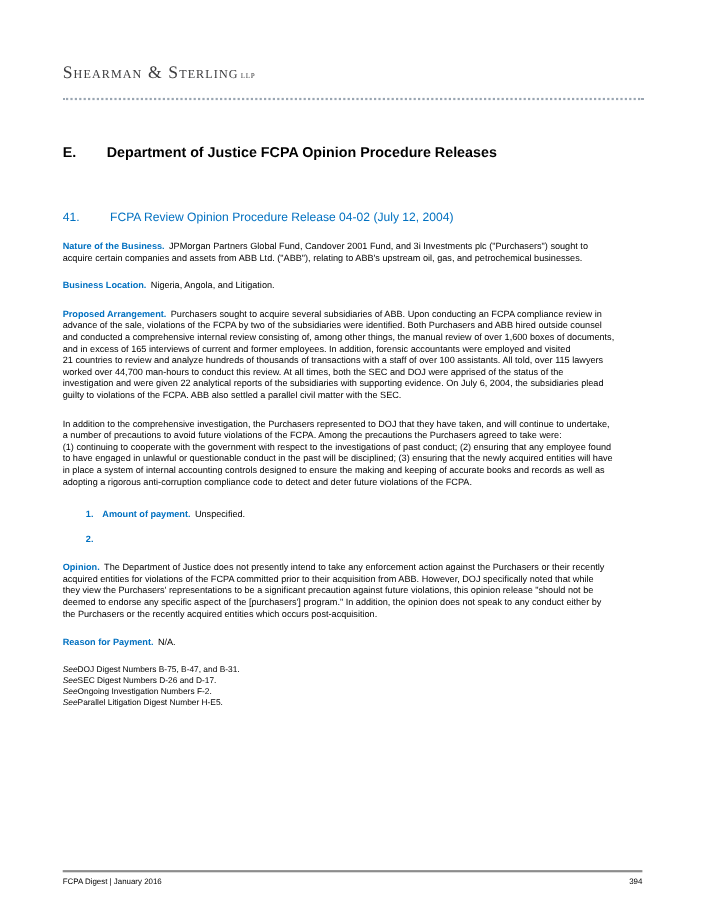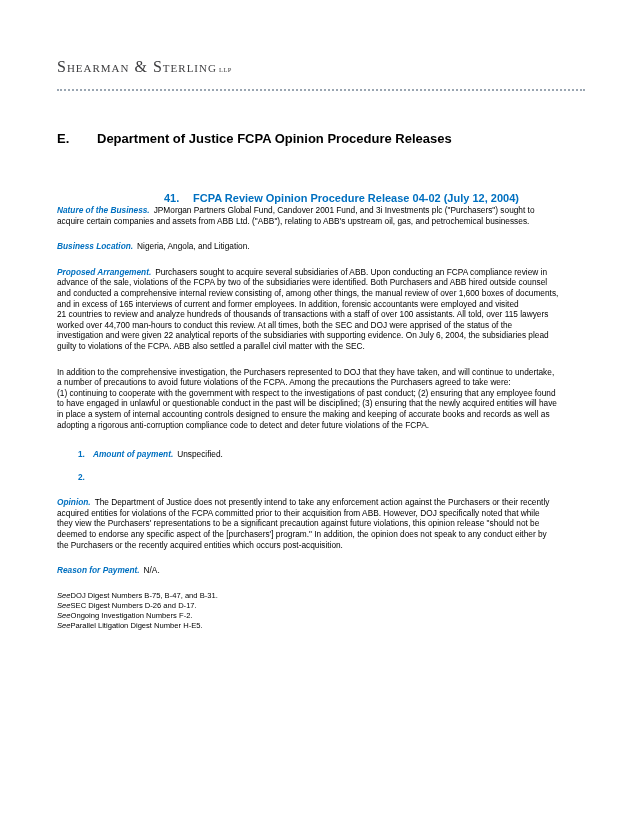--- a/index.html
+++ b/index.html
@@ -46,40 +46,39 @@
     line-height: 15px;
     margin-bottom: 46px;
     white-space: nowrap;
     margin-top: 40px;
   }
   .section-heading .sec-letter { display: inline-block; width: 40px; }
 
   
   .release-heading {
     font-size: 11px;
-    font-weight: bold;
+    font-weight: normal;
     color: #0070C0;
     line-height: 13px;
+    margin-bottom: 13px;
     white-space: nowrap;
-    text-align: center;
   }
   .release-heading .rel-num { display: inline-block; width: 43px; }
 
   .para {
     font-size: 8.3px;
     line-height: 10.6px;
     max-width: 545px;
     white-space: pre-line;
     margin-bottom: 15px;
   }
   .lbl {
     color: #0070C0;
     font-weight: bold;
     margin-right: 4px;
-    font-style: italic;
   }
 
   
   .pay-list { margin-top: 19px; margin-bottom: 15px; }
   .list-row {
     display: flex;
     padding-left: 21px;
     font-size: 8.3px;
     line-height: 10.6px;
     margin-bottom: 12px;
@@ -165,14 +164,18 @@
 
   <p class="para"><span class="lbl">Reason for Payment.</span><span>N/A.</span></p>
 
   <div class="see-refs">
     <div><span class="see">See</span><span>DOJ Digest Numbers B-75, B-47, and B-31.</span></div>
     <div><span class="see">See</span><span>SEC Digest Numbers D-26 and D-17.</span></div>
     <div><span class="see">See</span><span>Ongoing Investigation Numbers F-2.</span></div>
     <div><span class="see">See</span><span>Parallel Litigation Digest Number H-E5.</span></div>
   </div>
 
+  <div class="footer">
+      <span>FCPA Digest | January 2016</span>
+      <span>394</span>
+    </div>
 
 </div>
 
 </body></html>

